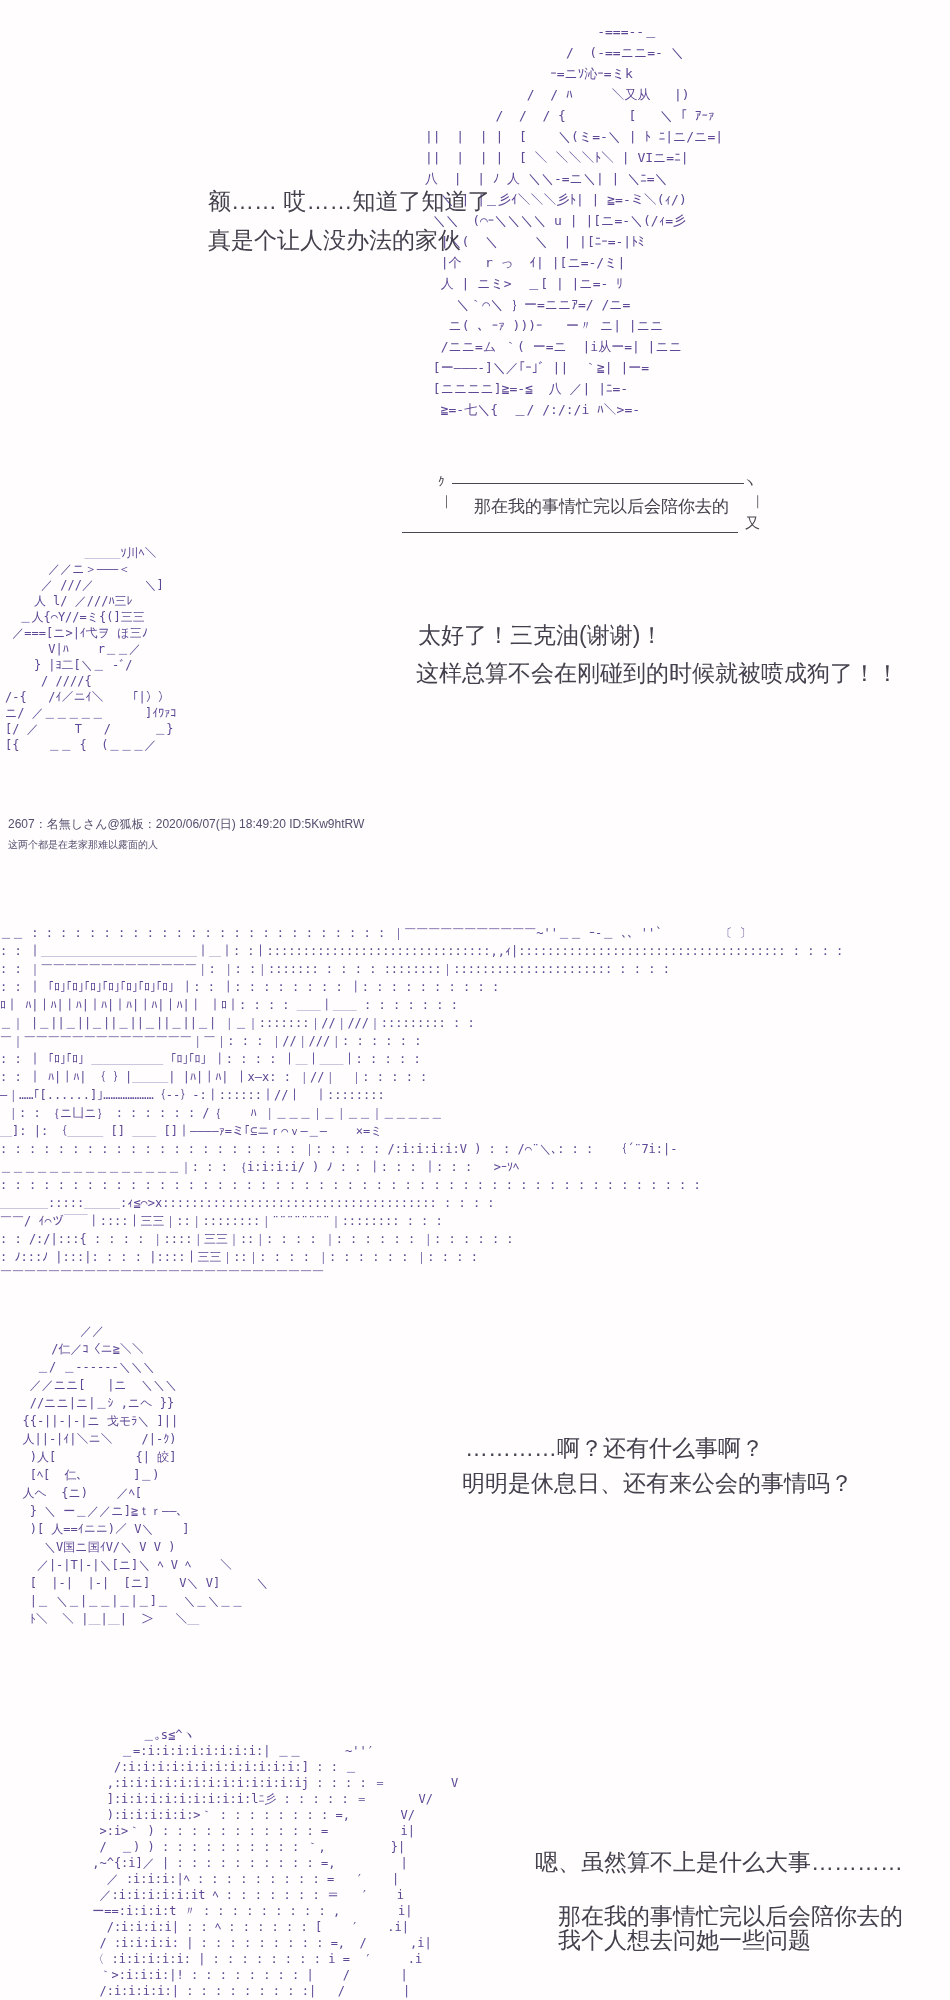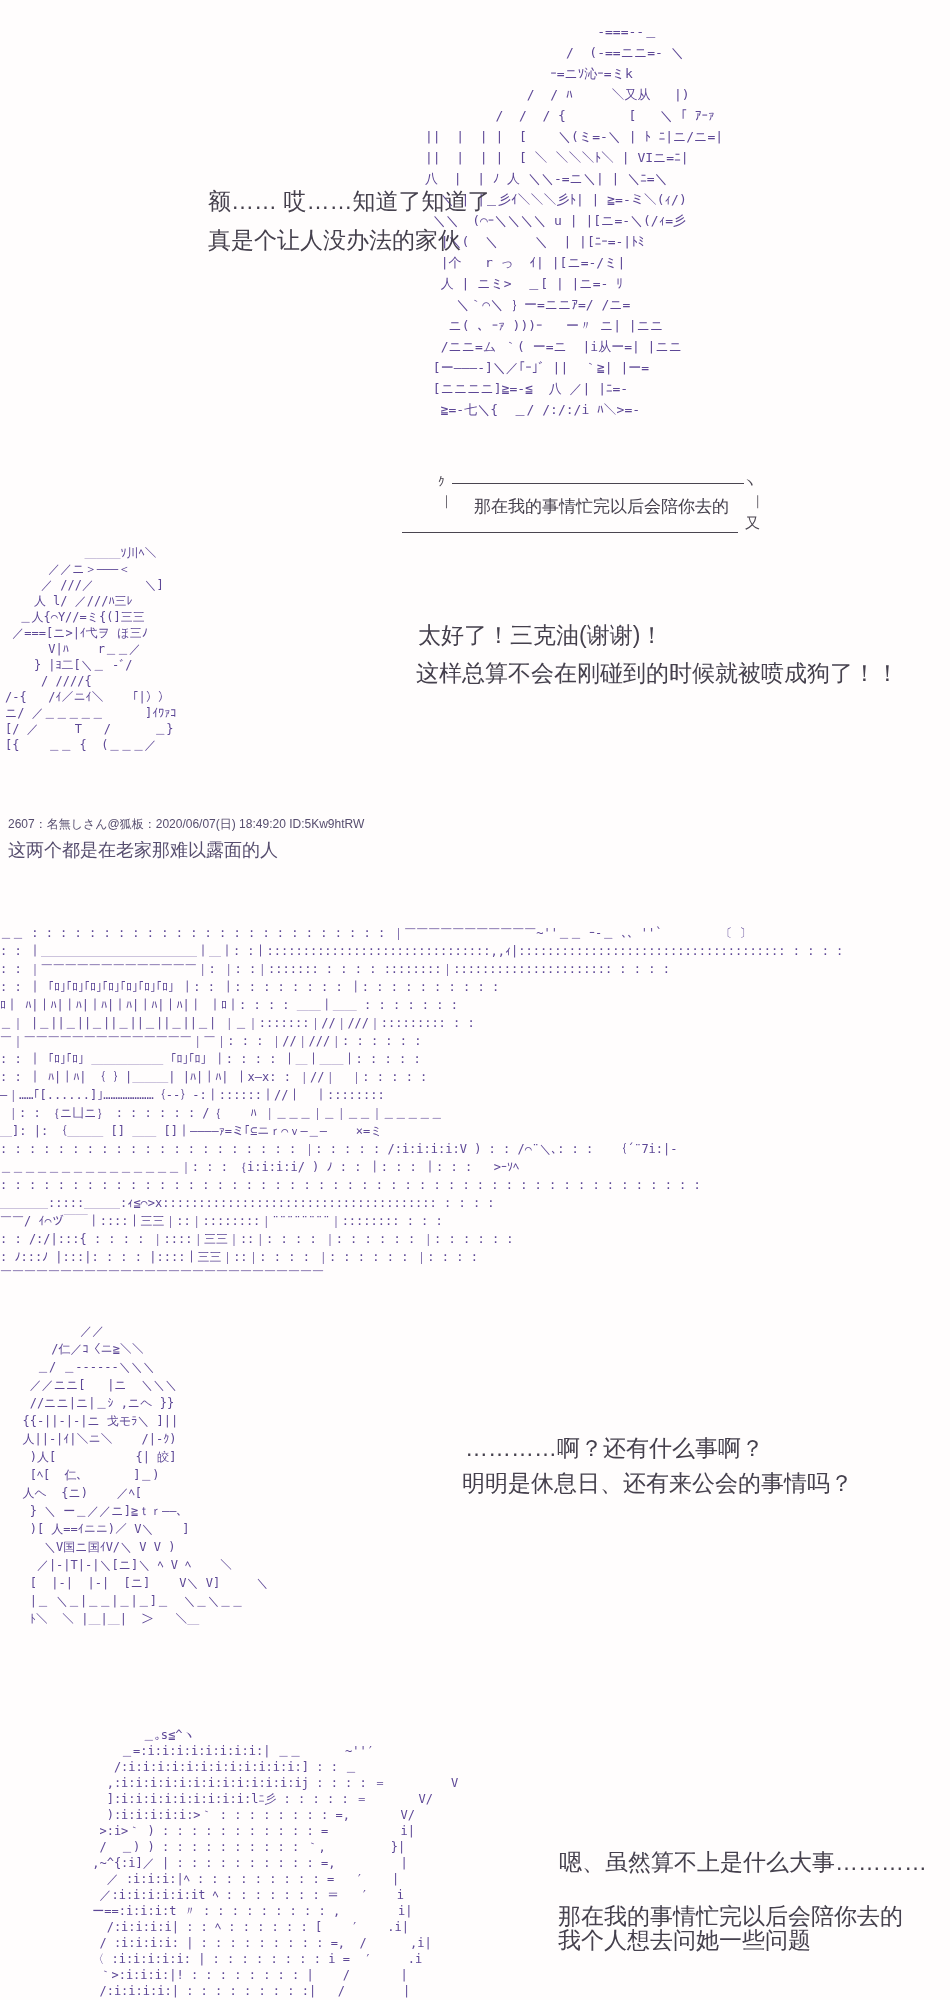--- a/index.html
+++ b/index.html
@@ -7,21 +7,21 @@
         font-family:"Liberation Sans",sans-serif;}
   .aa{position:absolute;white-space:pre;font-family:"DejaVu Sans Mono",monospace;
       color:var(--aa,#5d4796);}
   .aa1{left:425px;top:8px;font-size:13px;line-height:21px;}
   .aa2{left:5px;top:533px;font-size:12px;line-height:16px;}
   .aa3{left:0px;top:912px;font-size:12px;line-height:18px;width:950px;overflow:hidden;}
   .aa4{left:8px;top:1310px;font-size:12px;line-height:18px;}
   .aa5{left:85px;top:1715px;font-size:12px;line-height:16px;}
   .dialogue{position:absolute;color:var(--text,#45404d);font-size:23px;white-space:pre;margin-left:40px;}
   .post-header{position:absolute;color:var(--header,#564d6e);font-size:12px;white-space:pre;}
-  .post-body{position:absolute;color:var(--header,#564d6e);font-size:18px;white-space:pre;}
+  .post-body{position:absolute;color:var(--header,#564d6e);font-size:10px;white-space:pre;}
   .bubble{position:absolute;left:388px;top:474px;width:380px;height:66px;color:var(--text,#45404d);}
   .bubble .line-top{position:absolute;left:64px;right:24px;top:9px;border-top:1.5px solid #4a4550;}
   .bubble .line-bottom{position:absolute;left:14px;right:30px;top:58px;border-top:1.5px solid #4a4550;}
   .bubble .btext{position:absolute;left:86px;top:21px;font-size:17px;white-space:pre;}
   .bubble .deco{position:absolute;font-family:"DejaVu Sans Mono",monospace;font-size:13px;color:#4a4550;}
   .bubble .dl1{left:50px;top:0px;}
   .bubble .dl2{left:52px;top:18px;}
   .bubble .dl3{left:50px;top:42px;}
   .bubble .dr1{right:12px;top:0px;}
   .bubble .dr2{right:4px;top:18px;}
@@ -143,17 +143,17 @@
    ／ :i:i:i:|ﾍ : : : : : : : : : =   ′    |
   ／:i:i:i:i:i:it ﾍ : : : : : : : ＝   ′    i
  ー==:i:i:i:t 〃 : : : : : : : : : ,        i|
    /:i:i:i:i| : : ﾍ : : : : : : [    ′    .i|
   / :i:i:i:i: | : : : : : : : : : =,  /      ,i|
  〈 :i:i:i:i:i: | : : : : : : : : i =  ′     .i
   ｀&gt;:i:i:i:|! : : : : : : : : |    /       |
   /:i:i:i:i:| : : : : : : : : :|   /        |
  ／:i:i:i:i:| : : : : : : : : :|  /         |</pre>
 
-  <div class="dialogue" style="left:519px;top:1847px;">嗯、虽然算不上是什么大事…………</div>
+  <div class="dialogue" style="left:495px;top:1847px;">嗯、虽然算不上是什么大事…………</div>
   <div class="dialogue" style="left:518px;top:1901px;">那在我的事情忙完以后会陪你去的</div>
   <div class="dialogue" style="left:518px;top:1925px;">我个人想去问她一些问题</div>
 
 </div>
 
 </body></html>

